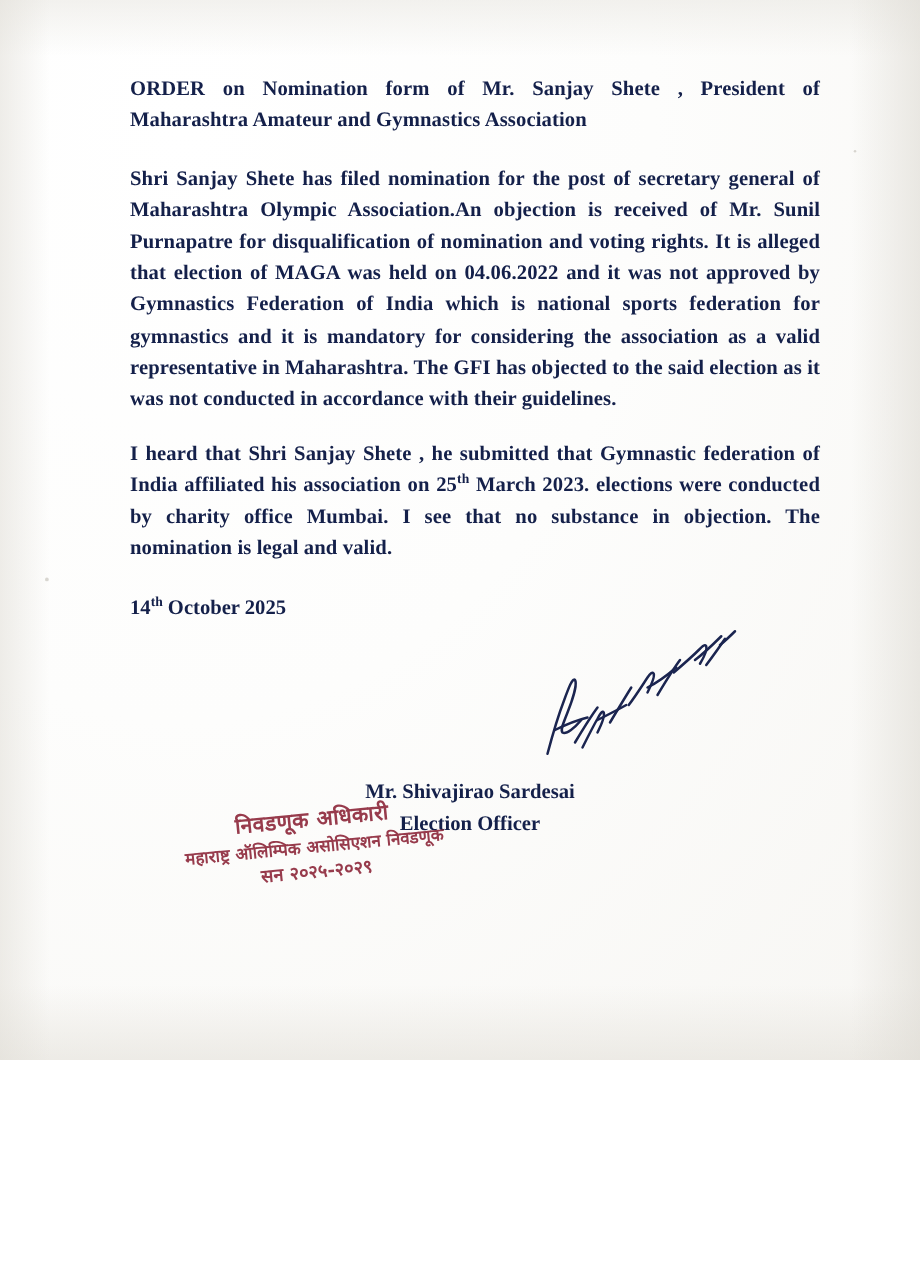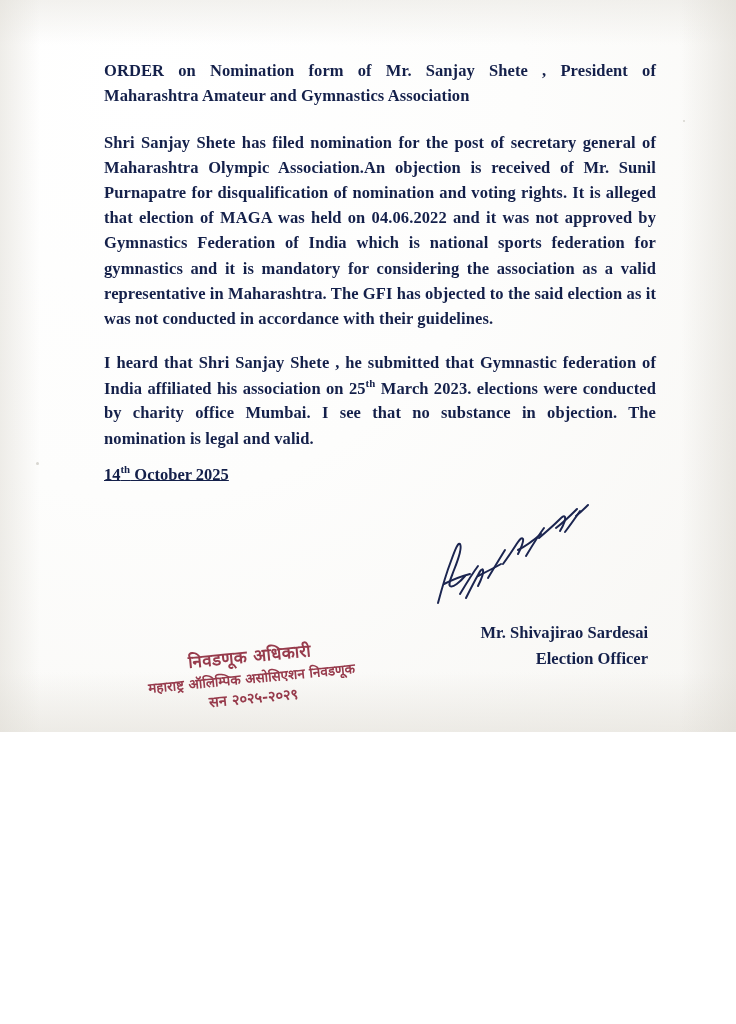--- a/index.html
+++ b/index.html
@@ -10,21 +10,21 @@
     width: 736px;
     height: 1024px;
     background: #ffffff;
     font-family: "Liberation Serif", serif;
     overflow: hidden;
   }
 
   .page {
     position: relative;
     width: 736px;
-    height: 732px;
+    height: 848px;
     background:
       radial-gradient(ellipse at 20% 12%, #ffffff 0%, #fdfdfc 45%, #f7f6f3 100%);
     box-sizing: border-box;
     overflow: hidden;
   }
 
   
   .page::before {
     content: "";
     position: absolute;
@@ -52,30 +52,29 @@
     text-align: justify;
     margin: 0 0 19px 0;
     letter-spacing: 0.1px;
   }
 
   .para.title {
     margin-bottom: 22px;
   }
 
   .para.last {
-    margin-bottom: 10px;
+    margin-bottom: 24px;
   }
 
   .date-block {
     color: #14204a;
     font-size: 16.5px;
     line-height: 1.5;
     font-weight: bold;
     margin: 0;
-    text-decoration: underline;
   }
   .date-block div {
     margin: 0;
   }
 
   sup {
     font-size: 0.66em;
     vertical-align: super;
   }
 
@@ -93,21 +92,21 @@
     top: 0px;
     width: 190px;
     height: 120px;
   }
 
   .signer {
     position: absolute;
     left: 0;
     right: 0;
     top: 122px;
-    text-align: right;
+    text-align: center;
     color: #14204a;
     font-size: 16.5px;
     font-weight: bold;
     line-height: 1.55;
     padding-right: 8px;
   }
 
   .stamp {
     position: absolute;
     left: 128px;

